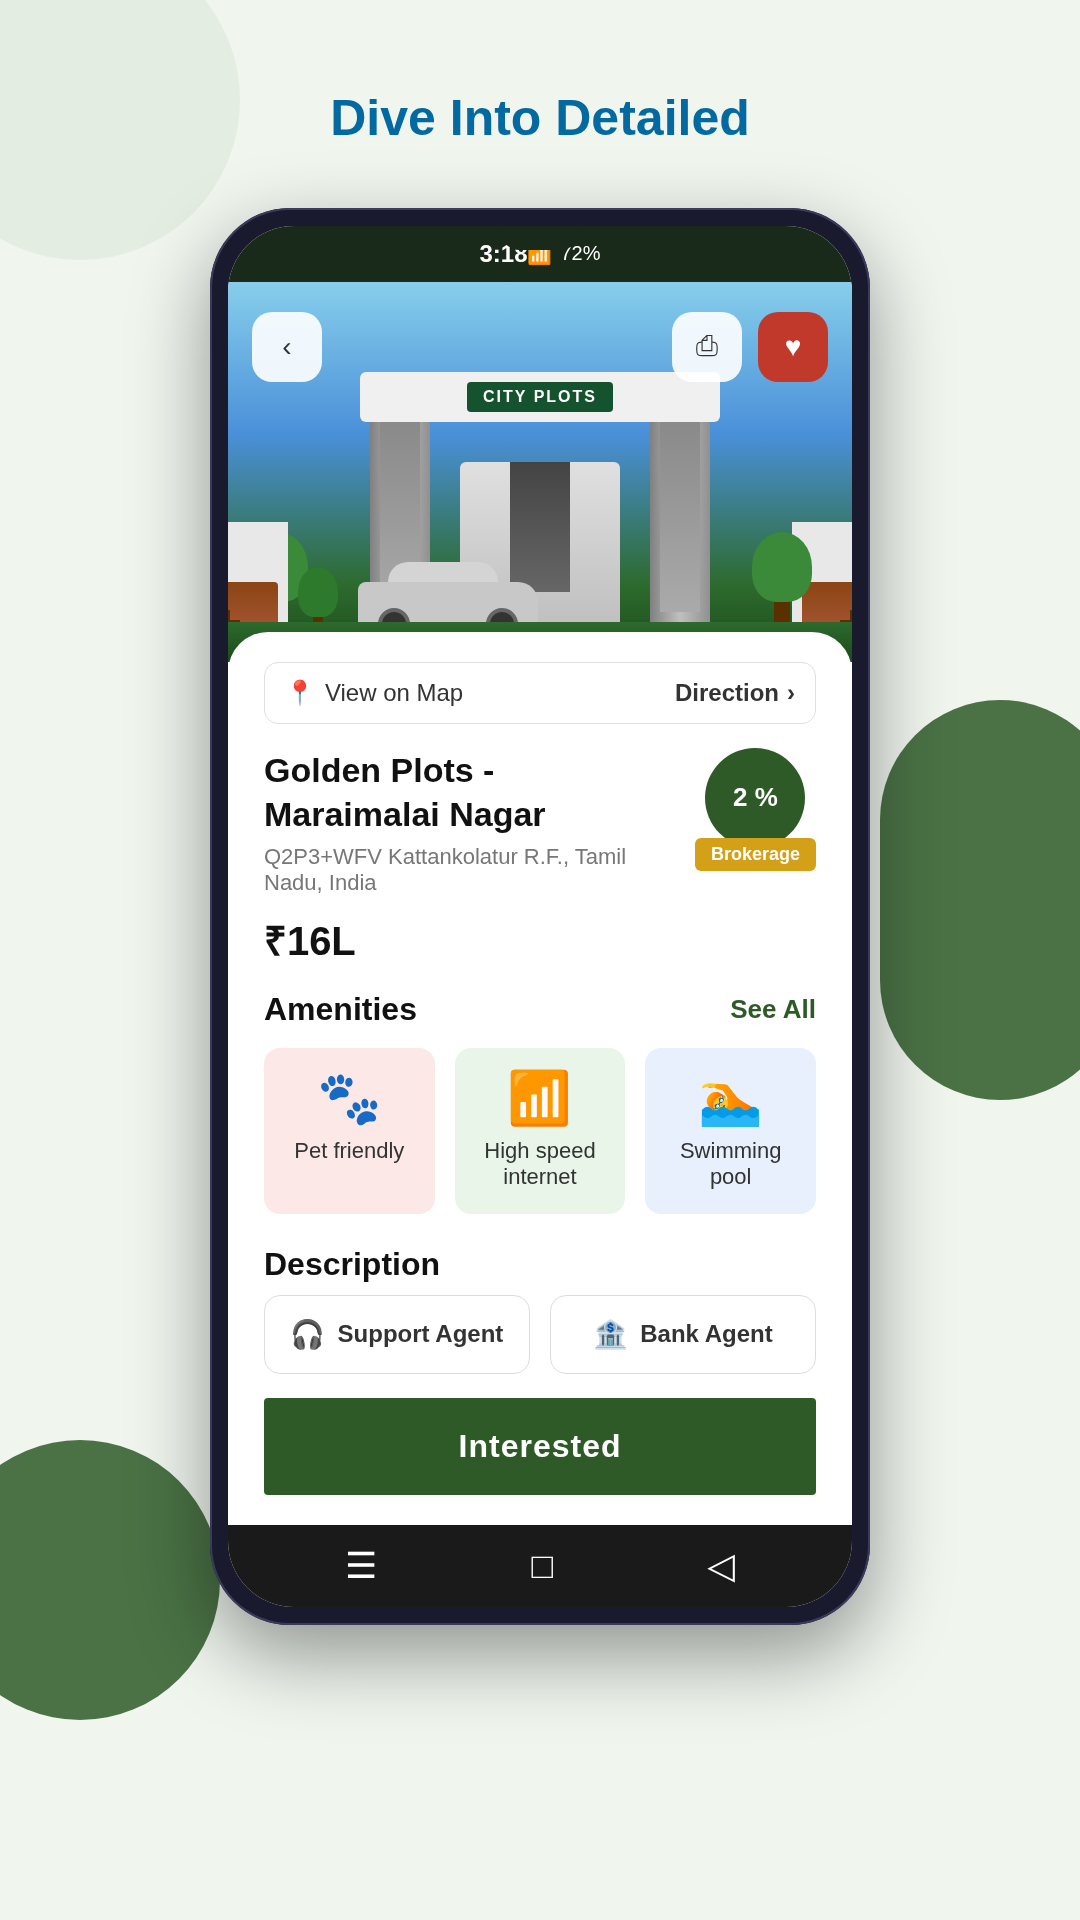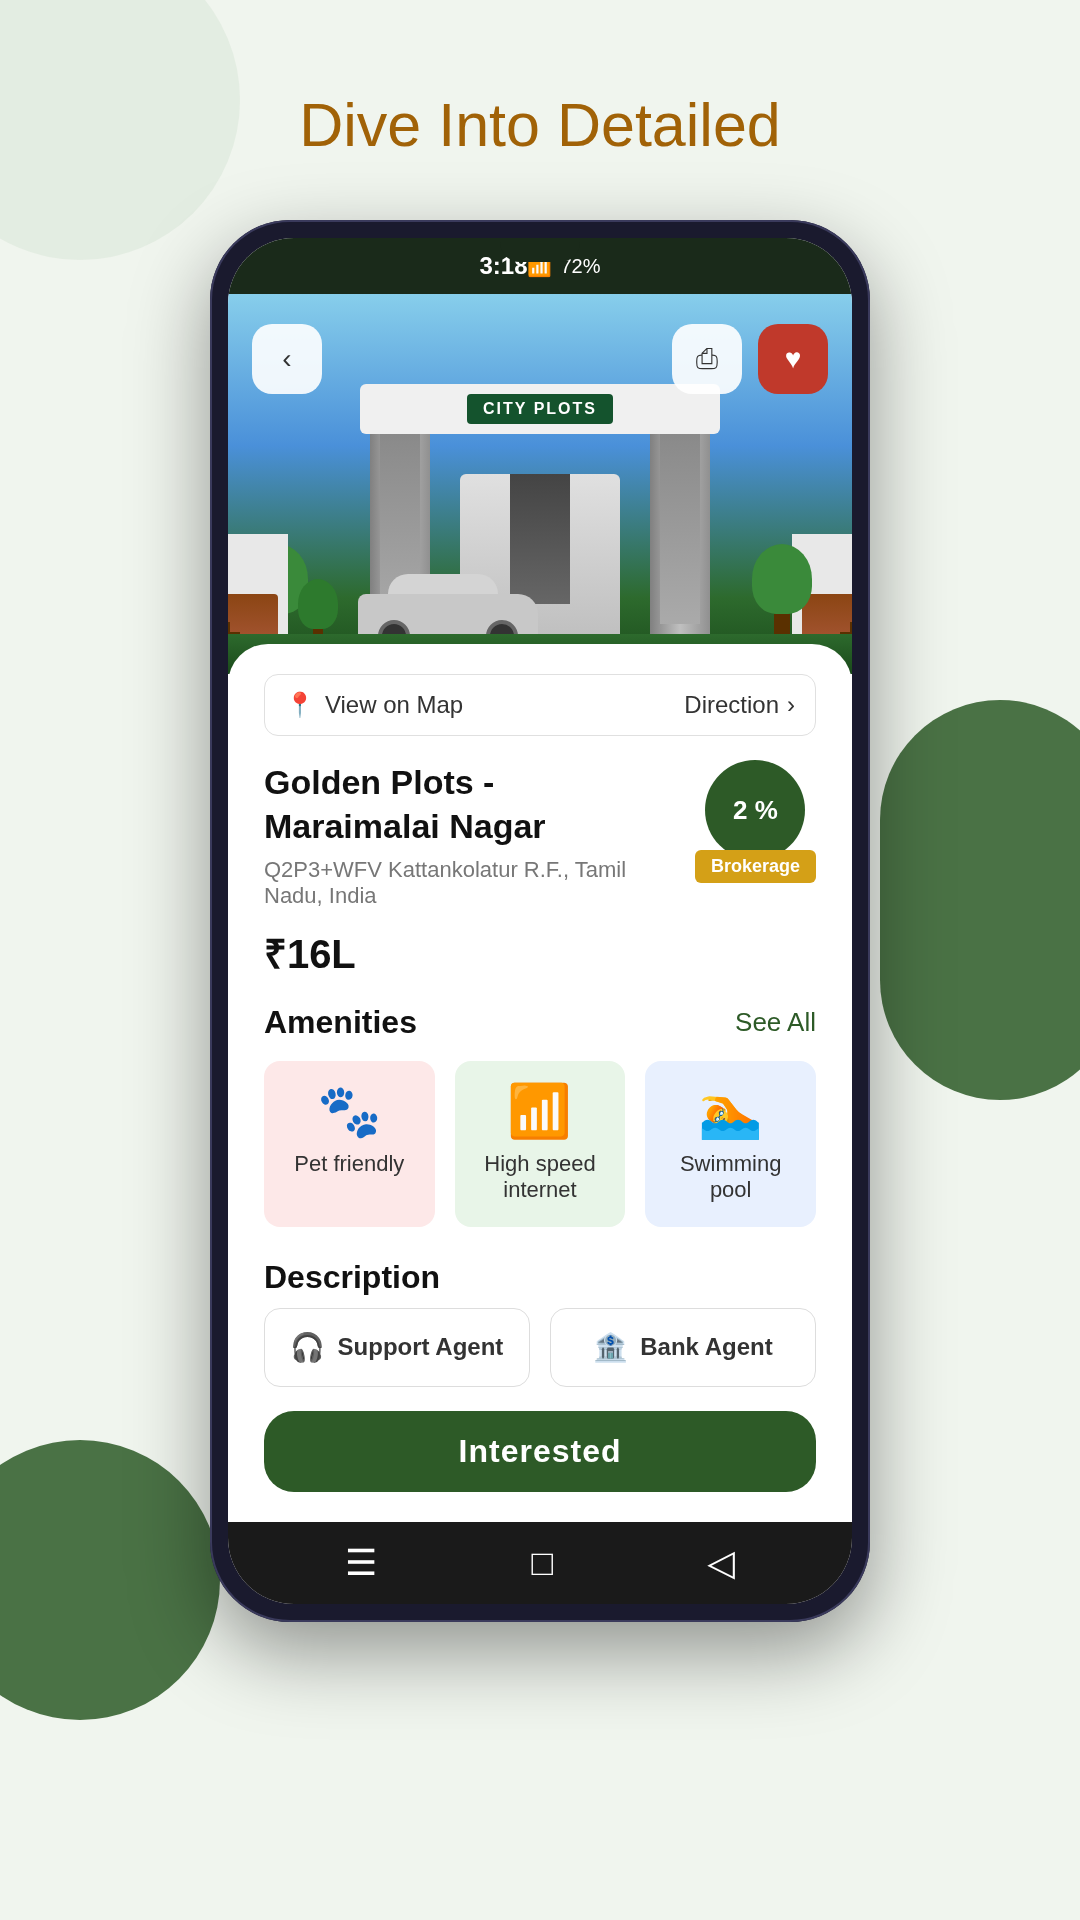--- a/index.html
+++ b/index.html
@@ -46,23 +46,23 @@
 
     
     .page-title {
       text-align: center;
       padding-top: 90px;
       padding-bottom: 60px;
       position: relative;
       z-index: 2;
     }
     .page-title h1 {
-      font-size: 61px;
-      font-weight: 400;
-      color: #a16207;
+      font-size: 50px;
+      font-weight: 700;
+      color: #0369a1;
       line-height: 1.15;
     }
 
     
     .phone-container {
       position: relative;
       z-index: 2;
       display: flex;
       justify-content: center;
       align-items: flex-start;
@@ -361,20 +361,21 @@
       gap: 10px;
       color: #333;
       font-size: 24px;
     }
     .direction-link {
       display: flex;
       align-items: center;
       gap: 8px;
       color: #333;
       font-size: 24px;
+      font-weight: bold;
     }
 
     
     .property-row {
       display: flex;
       justify-content: space-between;
       align-items: flex-start;
       margin-bottom: 16px;
     }
     .property-name {
@@ -435,21 +436,21 @@
       margin-bottom: 20px;
     }
     .section-title {
       font-size: 32px;
       font-weight: 800;
       color: #111;
     }
     .see-all {
       font-size: 26px;
       color: #2d5a27;
-      font-weight: 400;
+      font-weight: 700;
     }
 
     .amenities-row {
       display: flex;
       gap: 20px;
       margin-bottom: 32px;
     }
     .amenity-card {
       flex: 1;
       border-radius: 16px;
@@ -499,25 +500,25 @@
       color: #333;
       background: white;
     }
     .agent-icon {
       font-size: 28px;
     }
 
     
     .interested-btn {
       width: 100%;
-      padding: 22px;
+      padding: 30px;
       background: #2d5a27;
       color: white;
       border: none;
-      border-radius: 30px;
+      border-radius: 4px;
       font-size: 32px;
       font-weight: 700;
       cursor: pointer;
       letter-spacing: 1px;
     }
 
     
     .bottom-nav {
       background: #1a1a1a;
       display: flex;

